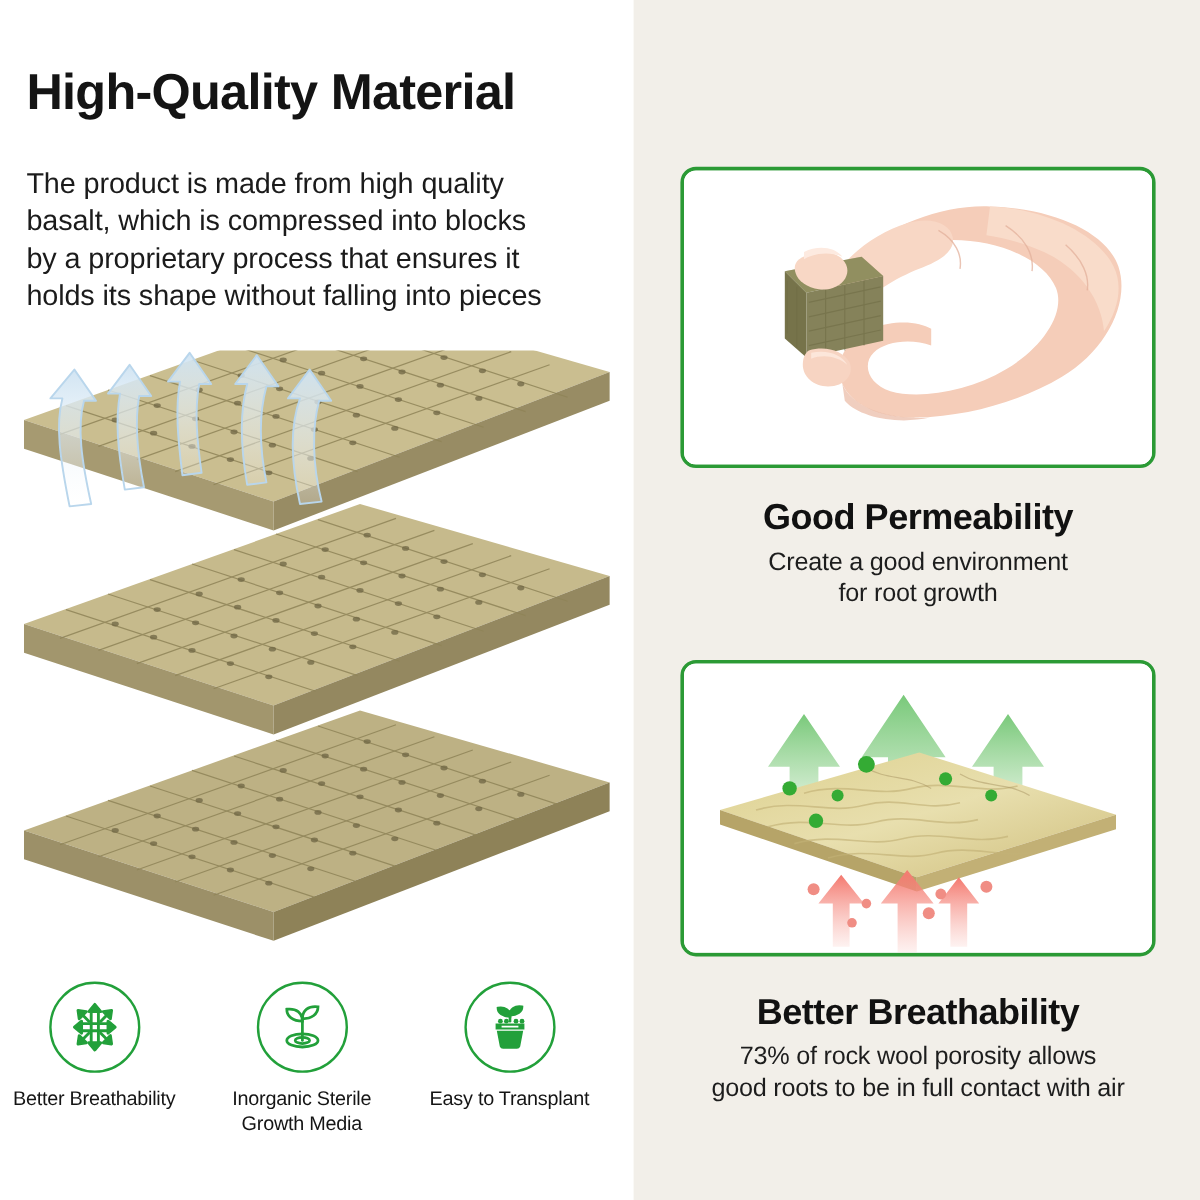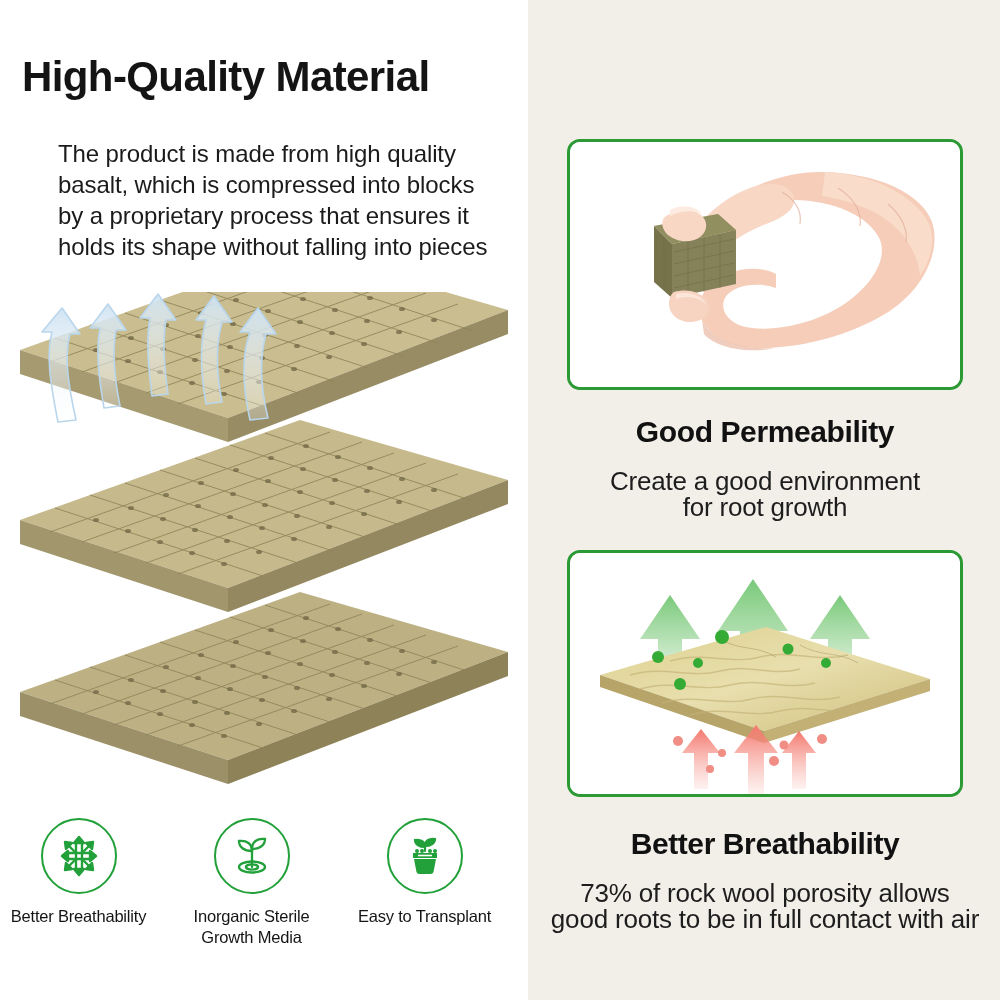--- a/index.html
+++ b/index.html
@@ -17,21 +17,21 @@
 
   
   .headline{
     position:absolute;left:22px;top:55px;width:490px;
     font-size:42px;font-weight:700;letter-spacing:-0.6px;color:#141414;line-height:1.05;
   }
   .blurb{
     position:absolute;left:22px;top:138px;width:500px;
     font-size:24px;line-height:31px;color:#1b1b1b;font-weight:400;letter-spacing:-0.1px;
   }
-  .blurb div{white-space:nowrap;margin-left:36px;}
+  .blurb div{white-space:nowrap;}
 
   
   .product{position:absolute;left:0px;top:292px;width:528px;height:510px;}
 
   
   .features{
     position:absolute;left:-8px;top:818px;width:520px;height:150px;
     display:flex;align-items:flex-start;
   }
   .feature{width:173px;display:flex;flex-direction:column;align-items:center;}
@@ -50,21 +50,21 @@
     background:#ffffff;border:3px solid #2b9a35;border-radius:13px;
     box-sizing:border-box;overflow:hidden;
   }
   .card-a{top:139px;height:251px;}
   .card-b{top:550px;height:247px;}
 
   .cap{position:absolute;left:540px;width:450px;text-align:center;}
   .cap-a{top:415px;}
   .cap-b{top:827px;}
   .cap-title{font-size:30px;font-weight:700;color:#111;letter-spacing:-0.4px;}
-  .cap-sub{margin-top:19px;font-size:26px;line-height:26px;color:#1d1d1d;letter-spacing:-0.2px;}
+  .cap-sub{margin-top:7px;font-size:21px;line-height:26px;color:#1d1d1d;letter-spacing:-0.2px;}
   .cap-sub div{white-space:nowrap;}
 
   svg{display:block;}
 </style>
 </head>
 <body>
 
 <div class="stage">
 
   <div class="panel-left"></div>

